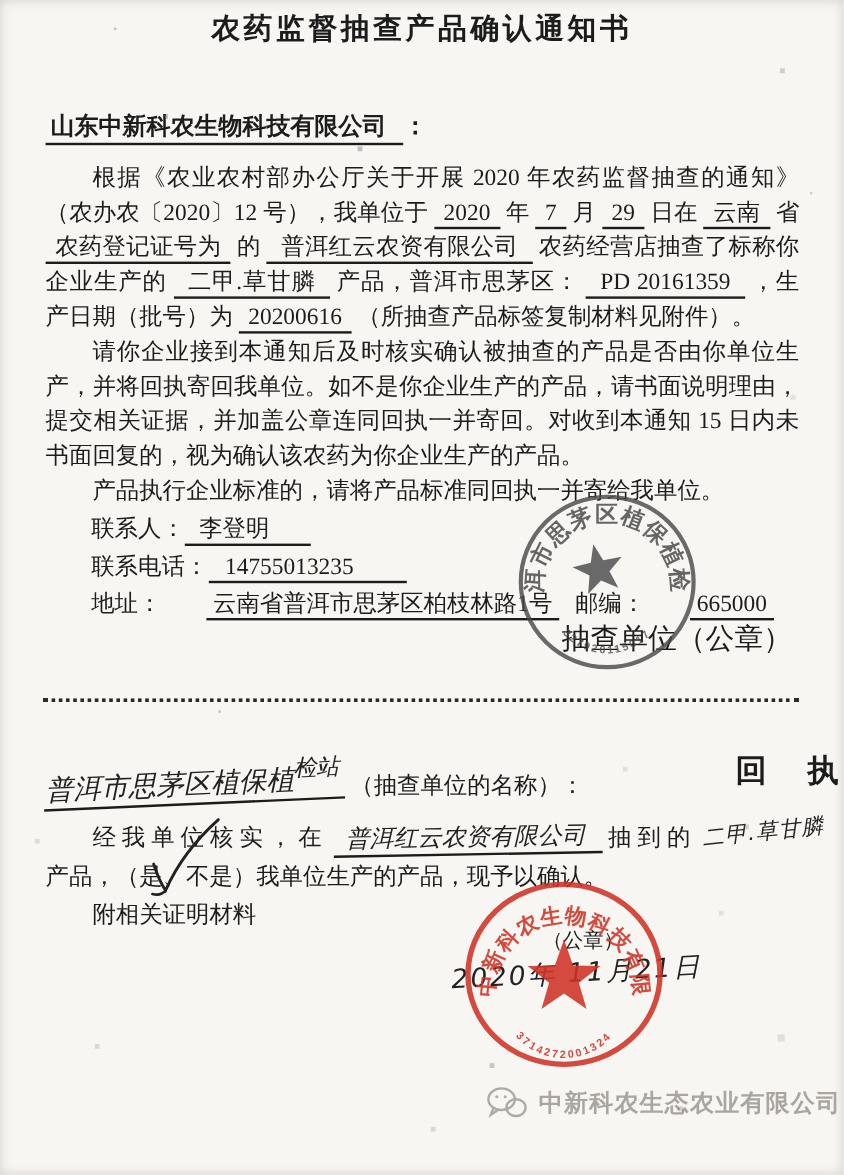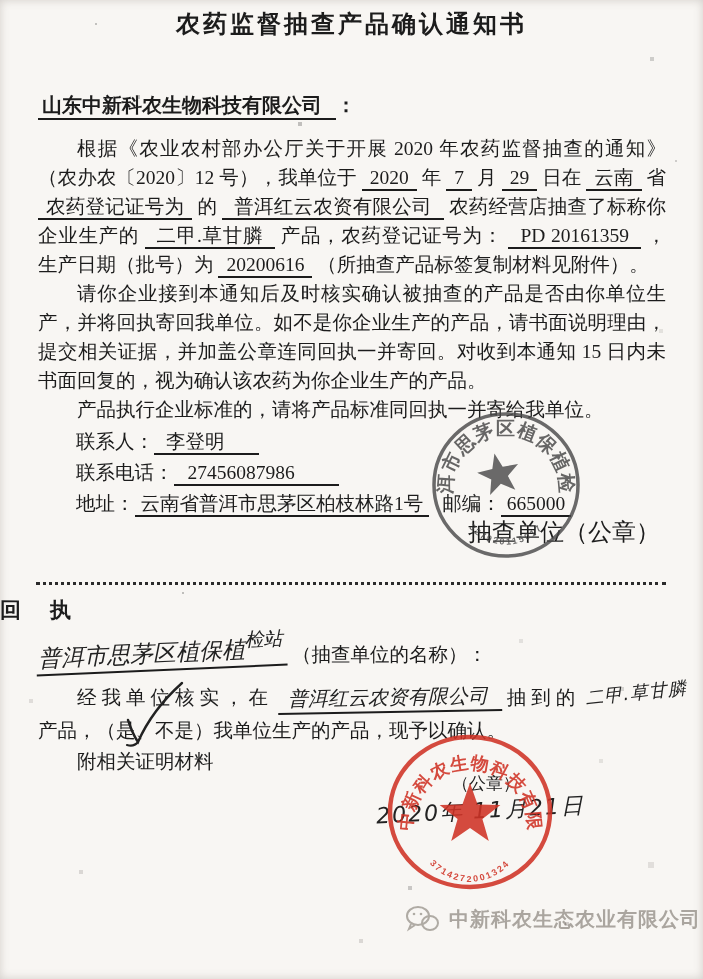--- a/index.html
+++ b/index.html
@@ -16,26 +16,26 @@
   .addressee .uline{border-bottom:2px solid #1c1c1c;padding:0 14px 2px 4px;}
   .bodytext{position:absolute;top:134px;left:38px;width:628px;
     font-size:19.5px;line-height:29px;text-align:justify;}
   .bodytext p{margin:0;text-indent:2em;}
   .blank{border-bottom:2px solid #1c1c1c;padding:0 8px 1px 8px;white-space:nowrap;margin-top:48px;}
   .blank.wide{padding:0 12px 1px 12px;}
   .contact{position:absolute;top:426px;left:76px;font-size:19.5px;line-height:31px;}
   .contact .row{white-space:nowrap;}
   .val{border-bottom:2px solid #1c1c1c;padding:0 34px 1px 12px;}
   .val.short{padding:0 44px 1px 14px;}
-  .val.tight{padding:0 6px 1px 6px;}
+  .val.tight{padding:0 6px 1px 6px;margin-left:37px;}
   .seal-caption{position:absolute;top:516px;left:468px;font-size:24px;}
   .print-date{position:absolute;top:544px;left:430px;font-size:19.5px;letter-spacing:2px;}
   .divider{position:absolute;top:582px;left:36px;width:630px;border-top:3px dotted #2b2b2b;height:0;}
-  .receipt-heading{position:absolute;top:596px;left:0;width:100%;text-align:left;
-    font-size:21px;font-weight:bold;letter-spacing:4px;}
+  .receipt-heading{position:absolute;top:625px;left:0;width:100%;text-align:right;
+    font-size:26px;font-weight:bold;letter-spacing:4px;}
   .hand{font-family:"DejaVu Sans", sans-serif;font-style:italic;color:#222;}
   .unit-line{position:absolute;top:638px;left:36px;font-size:19.5px;white-space:nowrap;}
   .unit-hand{display:inline-block;border-bottom:2px solid #1c1c1c;
     font-size:23px;transform:rotate(-2.5deg);padding:0 4px 0 2px;}
   .unit-hand .super{font-size:19px;position:relative;top:-11px;}
   .rline{position:absolute;left:38px;font-size:19.5px;white-space:nowrap;}
   .r1{top:684px;}
   .r1 .sp{letter-spacing:5px;}
   .store-hand{display:inline-block;border-bottom:2px solid #1c1c1c;font-size:20px;
     transform:rotate(-1deg);padding:0 14px 0 10px;}
@@ -87,36 +87,36 @@
       <span>月</span>
       <span class="blank">29</span>
       <span>日在</span>
       <span class="blank">云南</span>
       <span>省</span>
       <span class="blank">农药登记证号为</span>
       <span>的</span>
       <span class="blank wide">普洱红云农资有限公司</span>
       <span>农药经营店抽查了标称你企业生产的</span>
       <span class="blank wide">二甲.草甘膦</span>
-      <span>产品，农药登记证号为：</span>
+      <span>产品，普洱市思茅区：</span>
       <span class="blank wide">PD 20161359</span>
       <span>，生产日期（批号）为</span>
       <span class="blank">20200616</span>
       <span>（所抽查产品标签复制材料见附件）。</span>
     </p>
     <p>请你企业接到本通知后及时核实确认被抽查的产品是否由你单位生产，并将回执寄回我单位。如不是你企业生产的产品，请书面说明理由，提交相关证据，并加盖公章连同回执一并寄回。对收到本通知 15 日内未书面回复的，视为确认该农药为你企业生产的产品。</p>
     <p>产品执行企业标准的，请将产品标准同回执一并寄给我单位。</p>
   </div>
 
   <div class="contact">
     <div class="row">
       <span>联系人：</span><span class="val">李登明</span>
     </div>
     <div class="row">
-      <span>联系电话：</span><span class="val short">27456087986</span>
+      <span>联系电话：</span><span class="val short">14755013235</span>
     </div>
     <div class="row">
       <span>地址：</span><span class="val tight">云南省普洱市思茅区柏枝林路1号</span>
       <span style="margin-left:8px;">邮编：</span><span class="val tight">665000</span>
     </div>
   </div>
 
   <div class="seal-caption">抽查单位（公章）</div>
 
   <div class="divider"></div>

